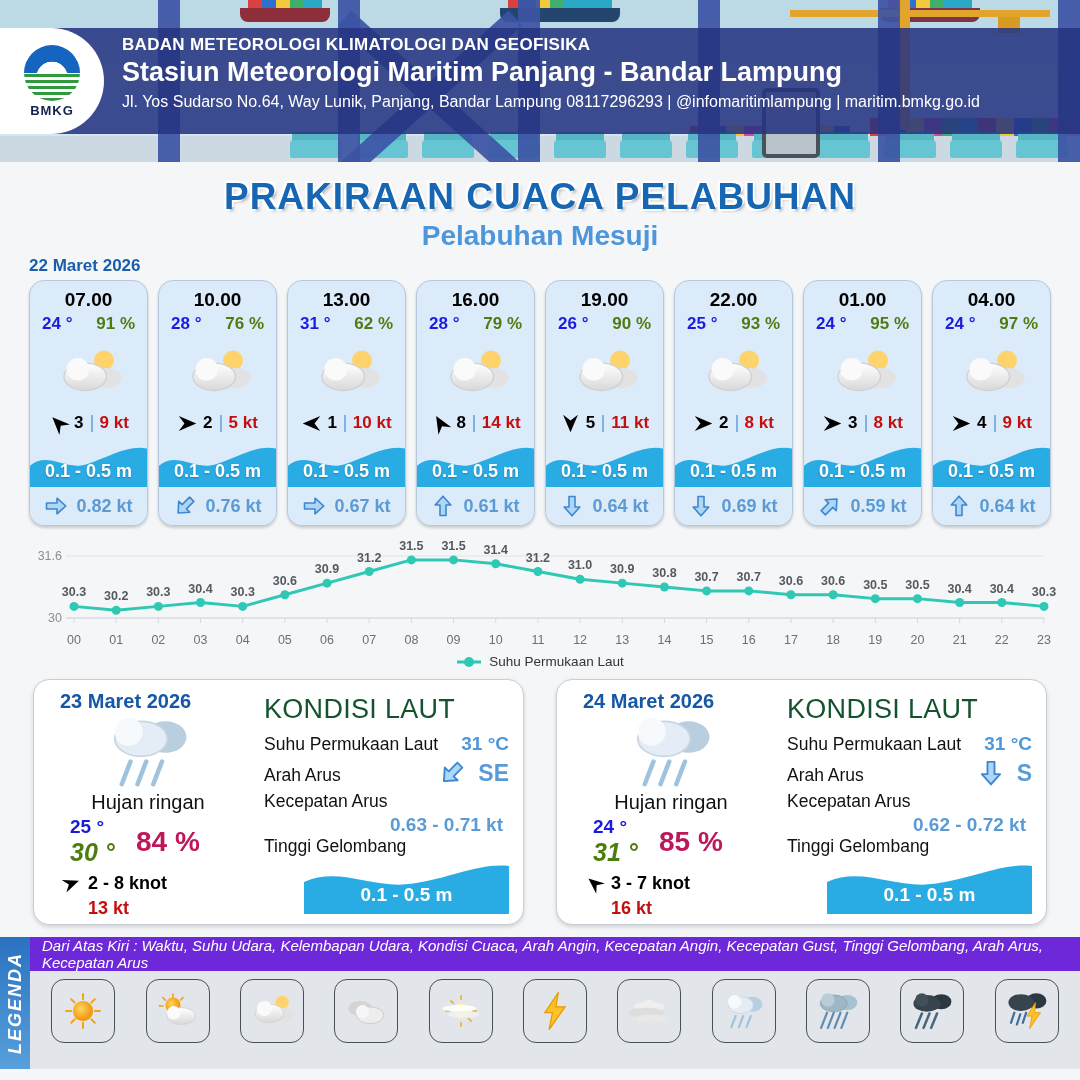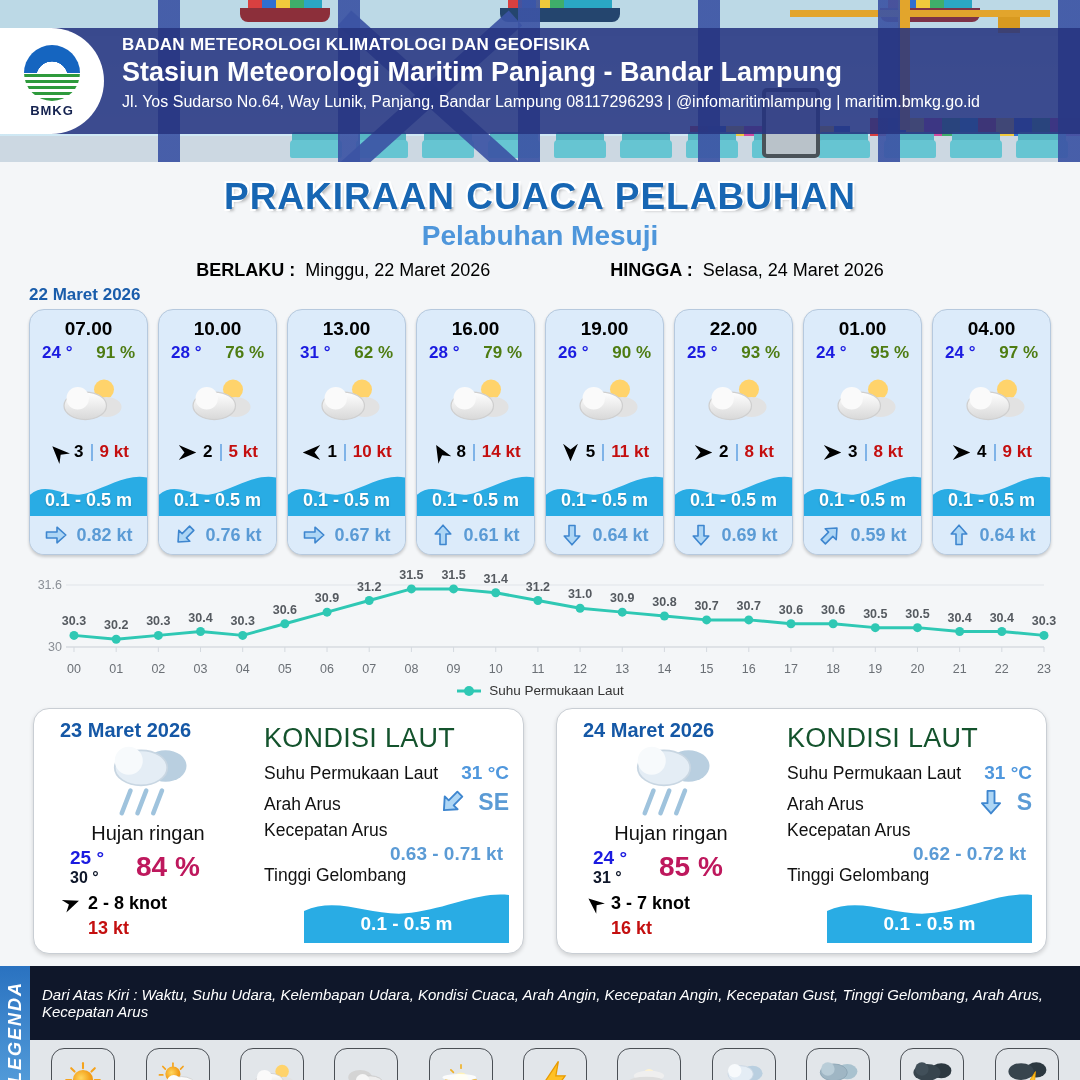--- a/index.html
+++ b/index.html
@@ -90,21 +90,21 @@
   .daily { width:1014px; margin:10px auto 0; display:flex; gap:32px; }
   .daily-card { flex:1; height:246px; background:#fff; border:1px solid #c9ced4; border-radius:16px;
     box-shadow:0 2px 4px rgba(0,0,0,.15); display:flex; padding:10px 14px; }
   .d-left { width:200px; display:flex; flex-direction:column; }
   .d-date { font-size:20px; font-weight:bold; color:#1558a6; margin-left:12px; }
   .d-icon { height:86px; display:flex; justify-content:center; margin-top:-4px; }
   .d-cond { text-align:center; font-size:20px; color:#111; margin-top:-2px; }
   .d-temps { display:grid; grid-template-columns:66px 1fr; align-items:center; margin:2px 0 0 22px; }
   .d-tmin { color:#1b1be0; font-weight:bold; font-size:19px; }
   .d-rh { grid-row:1 / span 2; grid-column:2; color:#be185d; font-weight:bold; font-size:28px; }
-  .d-tmax { color:#0f172a; font-weight:bold; font-size:16px; }
+  .d-tmax { color:#4d7c0f; font-weight:bold; font-size:25px;font-style:italic; }
   .d-wind { display:flex; align-items:center; gap:7px; margin:6px 0 0 14px; font-size:18px; font-weight:bold; color:#000; }
   .d-gust { color:#c40f0f; font-weight:bold; font-size:18px; margin:4px 0 0 40px; }
   .d-right { flex:1; padding-left:16px; display:flex; flex-direction:column; }
   .k-head { font-size:27px; font-weight:normal; color:#14532d; letter-spacing:.3px; margin-top:4px; }
   .k-row { display:flex; justify-content:space-between; align-items:center; margin-top:8px; }
   .k-label { font-size:17.5px; color:#111; }
   .k-val { font-size:19px; font-weight:bold; color:#4f97dd; }
   .k-dir { display:flex; align-items:center; gap:12px; margin-top:-4px; }
   .k-dirtxt { font-size:23px; font-weight:bold; color:#5b9bd5; }
   .k-kec { text-align:right; font-size:19px; font-weight:bold; color:#5b9bd5; margin-top:2px; padding-right:6px; }
@@ -112,22 +112,22 @@
   .k-waveblock svg { position:absolute; inset:0; width:100%; height:100%; }
   .k-wavetxt { position:absolute; left:0; right:0; bottom:8px; text-align:center; color:#fff;
     font-weight:bold; font-size:19px; }
 
   
   .legend { position:relative; height:132px; margin-top:12px; background:#e2e6ea; }
   .legend-side { position:absolute; left:0; top:0; bottom:0; width:30px;
     background:linear-gradient(180deg,#2a72c0,#57a0dc); display:flex; align-items:center; justify-content:center; }
   .legend-side span { writing-mode:vertical-rl; transform:rotate(180deg); color:#fff;
     font-weight:bold; font-style:italic; font-size:18px; letter-spacing:2px; }
-  .legend-caption { margin-left:30px; background:#0f172a; color:#fff; font-style:italic;
-    font-size:15px; padding:20px 12px; }
+  .legend-caption { margin-left:30px; background:#6d28d9; color:#fff; font-style:italic;
+    font-size:15px; padding:0 12px; }
   .legend-items { margin-left:30px; display:flex; justify-content:space-around; padding:8px 6px 0; }
   .legend-item { width:90px; text-align:center; }
   .legend-box { width:64px; height:64px; margin:0 auto; border:1.5px solid #4a4f55; border-radius:13px;
     display:flex; align-items:center; justify-content:center; }
 </style>
 </head>
 <body>
 
 <svg width="0" height="0" style="position:absolute">
   <defs>
@@ -289,24 +289,20 @@
       <div class="hero-agency">BADAN METEOROLOGI KLIMATOLOGI DAN GEOFISIKA</div>
       <div class="hero-station">Stasiun Meteorologi Maritim Panjang - Bandar Lampung</div>
       <div class="hero-address">Jl. Yos Sudarso No.64, Way Lunik, Panjang, Bandar Lampung 08117296293 | @infomaritimlampung | maritim.bmkg.go.id</div>
     </div>
   </div>
 </header>
 
 <section class="titleblock">
   <div class="main-title">PRAKIRAAN CUACA PELABUHAN</div>
   <div class="sub-title">Pelabuhan Mesuji</div>
-  <div class="validity">
-    <span><b>BERLAKU :</b>&nbsp; <span>Minggu, 22 Maret 2026</span></span>
-    <span><b>HINGGA :</b>&nbsp; <span>Selasa, 24 Maret 2026</span></span>
-  </div>
 </section>
 
 <section class="hourly">
   <div class="hourly-date">22 Maret 2026</div>
   <div class="cards" id="hourly-cards">
     <div class="card">
       <div class="time">07.00</div>
       <div class="temps">
         <span class="t">24 °</span>
         <span class="rh">91 %</span>

